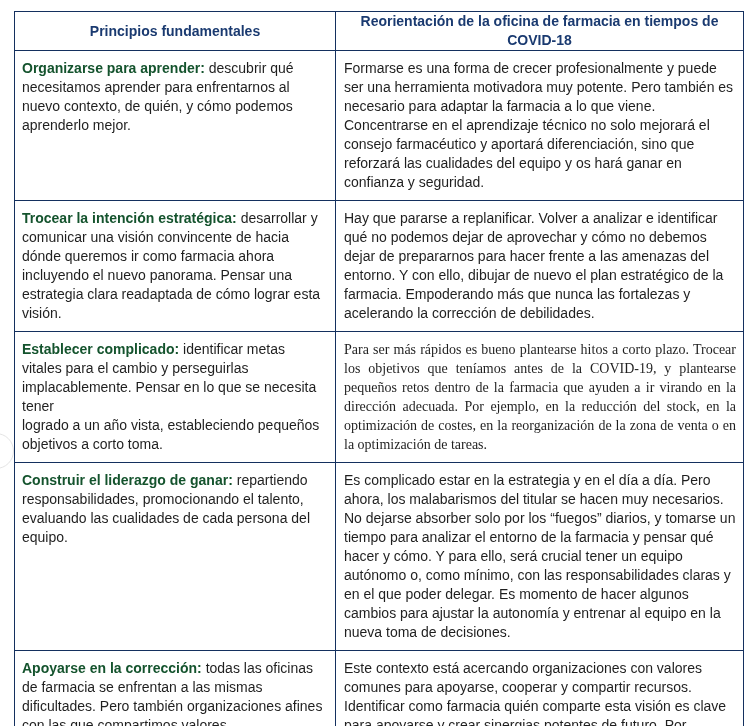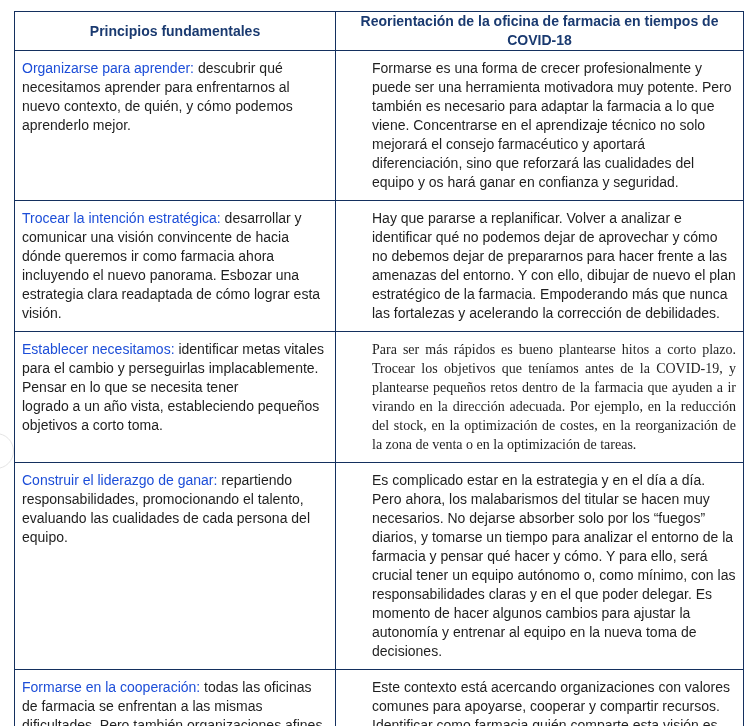--- a/index.html
+++ b/index.html
@@ -9,22 +9,22 @@
                  border-radius: 50%; border: 1px solid #e4e4e4; }
   table.doc-table { position: absolute; left: 14px; top: 11px; width: 729px;
                     border-collapse: collapse; table-layout: fixed; }
   table.doc-table td, table.doc-table th {
     border: 1.5px solid #14305e; vertical-align: top;
     font-size: 14px; line-height: 19px; padding: 0; }
   col.c1 { width: 321px; } col.c2 { width: 408px; }
   th { height: 34px; vertical-align: middle !important; font-weight: bold; color: #1a3a70;
        text-align: center; font-size: 12.6px; }
   td .cell { padding: 8px 7px 8px 7px; }
-  td.right .cell { padding: 8px 7px 8px 8px; margin-left: 28px; }
-  .lead { color: #1d4ed8; font-weight: normal; }
+  td.right .cell { padding: 8px 7px 8px 8px; }
+  .lead { color: #14532d; font-weight: bold; }
   .justify { text-align: justify; font-family: Liberation Serif, serif; }
   tr.r1 td { height: 125px; }
   tr.r2 td { height: 130px; }
   tr.r3 td { height: 128px; }
   tr.r4 td { height: 167px; }
   tr.r5 td { height: 111px; }
 </style>
 </head>
 <body>
 
@@ -48,52 +48,52 @@
         <span class="lead">Organizarse para aprender:</span><span> descubrir qué necesitamos aprender para enfrentarnos al nuevo contexto, de quién, y cómo podemos aprenderlo mejor.</span>
       </div>
         </td>
       <td class="right">
           <div class="cell">Formarse es una forma de crecer profesionalmente y puede ser una herramienta motivadora muy potente. Pero también es necesario para adaptar la farmacia a lo que viene. Concentrarse en el aprendizaje técnico no solo mejorará el consejo farmacéutico y aportará diferenciación, sino que reforzará las cualidades del equipo y os hará ganar en confianza y seguridad.</div>
         </td>
     </tr>
     <tr class="r2">
       <td>
           <div class="cell">
-        <span class="lead">Trocear la intención estratégica:</span><span> desarrollar y comunicar una visión convincente de hacia dónde queremos ir como farmacia ahora incluyendo el nuevo panorama. Esbozar una estrategia clara readaptada de cómo lograr esta visión.</span>
+        <span class="lead">Trocear la intención estratégica:</span><span> desarrollar y comunicar una visión convincente de hacia dónde queremos ir como farmacia ahora incluyendo el nuevo panorama. Pensar una estrategia clara readaptada de cómo lograr esta visión.</span>
       </div>
         </td>
       <td class="right">
           <div class="cell">Hay que pararse a replanificar. Volver a analizar e identificar qué no podemos dejar de aprovechar y cómo no debemos dejar de prepararnos para hacer frente a las amenazas del entorno. Y con ello, dibujar de nuevo el plan estratégico de la farmacia. Empoderando más que nunca las fortalezas y acelerando la corrección de debilidades.</div>
         </td>
     </tr>
     <tr class="r3">
       <td>
           <div class="cell">
-        <span class="lead">Establecer necesitamos:</span><span> identificar metas vitales para el cambio y perseguirlas implacablemente. Pensar en lo que se necesita tener</span><br>
+        <span class="lead">Establecer complicado:</span><span> identificar metas vitales para el cambio y perseguirlas implacablemente. Pensar en lo que se necesita tener</span><br>
         <span>logrado a un año vista, estableciendo pequeños objetivos a corto toma.</span>
       </div>
         </td>
       <td class="right">
           <div class="cell justify">Para ser más rápidos es bueno plantearse hitos a corto plazo. Trocear los objetivos que teníamos antes de la COVID-19, y plantearse pequeños retos dentro de la farmacia que ayuden a ir virando en la dirección adecuada. Por ejemplo, en la reducción del stock, en la optimización de costes, en la reorganización de la zona de venta o en la optimización de tareas.</div>
         </td>
     </tr>
     <tr class="r4">
       <td>
           <div class="cell">
         <span class="lead">Construir el liderazgo de ganar:</span><span> repartiendo responsabilidades, promocionando el talento, evaluando las cualidades de cada persona del equipo.</span>
       </div>
         </td>
       <td class="right">
           <div class="cell">Es complicado estar en la estrategia y en el día a día. Pero ahora, los malabarismos del titular se hacen muy necesarios. No dejarse absorber solo por los “fuegos” diarios, y tomarse un tiempo para analizar el entorno de la farmacia y pensar qué hacer y cómo. Y para ello, será crucial tener un equipo autónomo o, como mínimo, con las responsabilidades claras y en el que poder delegar. Es momento de hacer algunos cambios para ajustar la autonomía y entrenar al equipo en la nueva toma de decisiones.</div>
         </td>
     </tr>
     <tr class="r5">
       <td>
           <div class="cell">
-        <span class="lead">Formarse en la cooperación:</span><span> todas las oficinas de farmacia se enfrentan a las mismas dificultades. Pero también organizaciones afines con las que compartimos valores.</span>
+        <span class="lead">Apoyarse en la corrección:</span><span> todas las oficinas de farmacia se enfrentan a las mismas dificultades. Pero también organizaciones afines con las que compartimos valores.</span>
       </div>
         </td>
       <td class="right">
           <div class="cell">Este contexto está acercando organizaciones con valores comunes para apoyarse, cooperar y compartir recursos. Identificar como farmacia quién comparte esta visión es clave para apoyarse y crear sinergias potentes de futuro. Por ejemplo, en la digitalización o en la mejora de la rentabilidad.</div>
         </td>
     </tr>
   </tbody>
 </table>
 
 </body></html>

